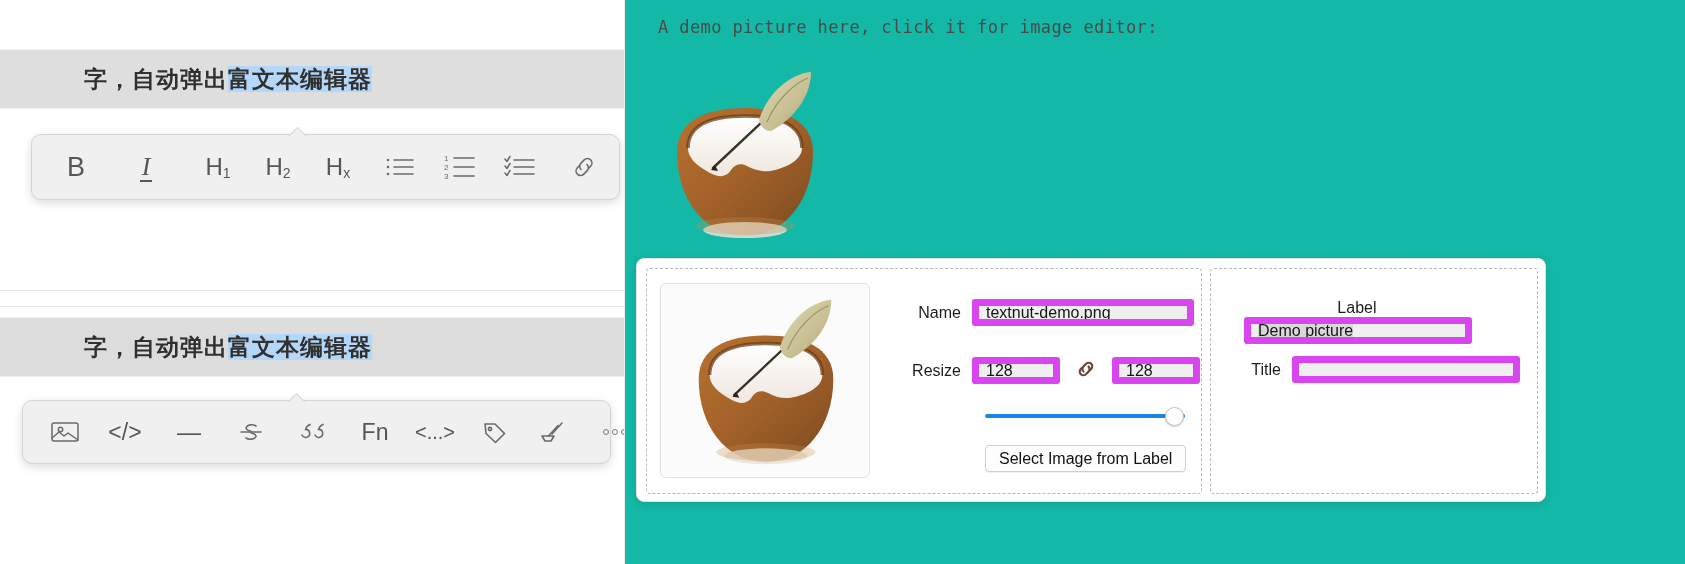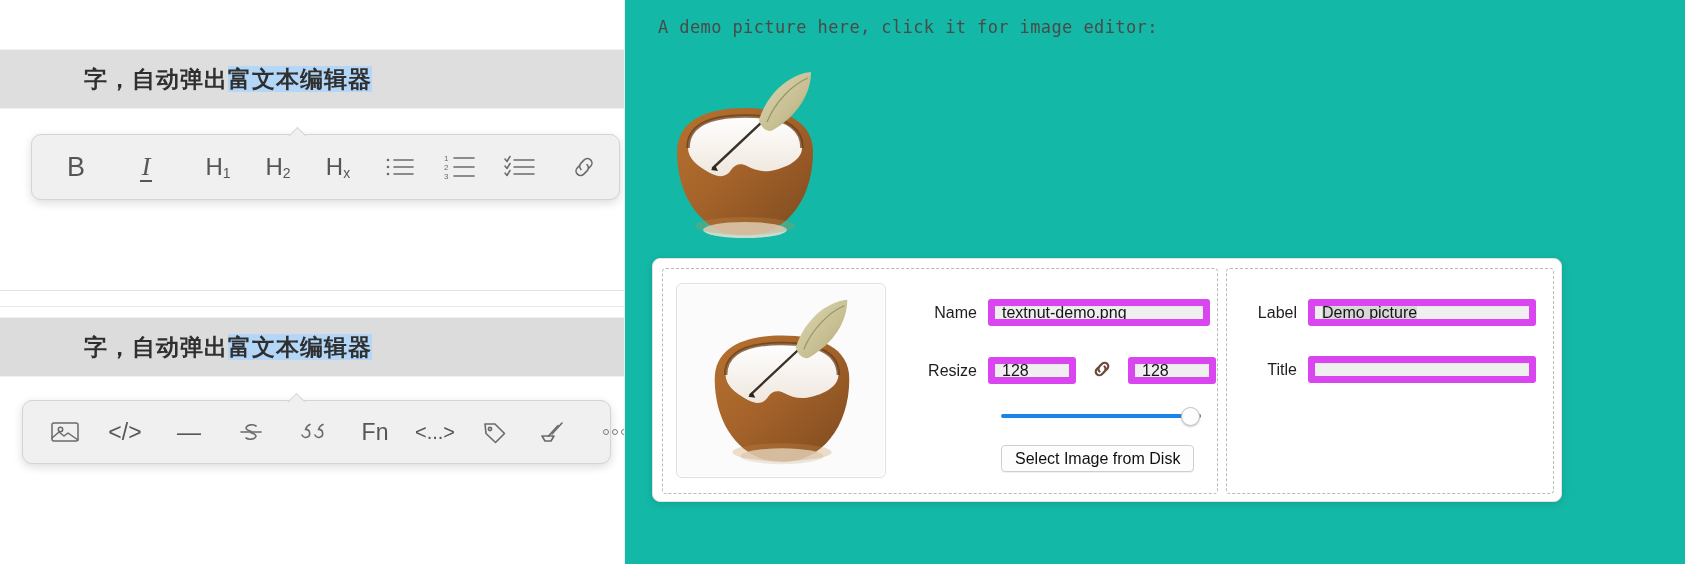--- a/index.html
+++ b/index.html
@@ -110,21 +110,21 @@
     position:absolute; left:33px; top:17px;
     font-family:"DejaVu Sans Mono","Liberation Mono", monospace;
     font-size:17px; color:#4a4a4a; letter-spacing:.4px;
     white-space:nowrap;
   }
 
   #hero-image{ position:absolute; left:30px; top:60px; width:180px; height:190px; }
 
   
   #image-editor{
-    position:absolute; left:27px; top:258px; width:910px; height:244px;
+    position:absolute; left:11px; top:258px; width:910px; height:244px;
     background:#ffffff;
     border:1px solid #e2e2e2; border-radius:8px;
     box-shadow:0 2px 9px rgba(0,0,0,.12);
   }
   .dash-box{
     position:absolute; top:9px; height:226px;
     border:1px dashed #b9b9b9; border-radius:4px;
   }
   #dash-left{ left:9px; width:556px; }
   #dash-right{ left:573px; width:328px; }
@@ -184,21 +184,21 @@
   #select-btn{
     position:absolute; left:348px; top:186px;
     height:27px; padding:0 13px;
     display:flex; align-items:center; justify-content:center;
     background:#fdfdfd; border:1px solid #cfcfcf; border-radius:4px;
     box-shadow:0 1px 1px rgba(0,0,0,.06);
     font-size:16px; color:#111;
     white-space:nowrap;
   }
 
-  #row-label{ left:596px; top:40px; }
+  #row-label{ left:596px; top:40px;flex-direction:column; }
   #row-title{ left:596px; top:97px; }
   #row-url { left:596px; top:153px; }
   .rrow .flabel{ width:48px; }
   .rrow .finput{ width:228px; margin-left:11px; }
 
   
   #seam-vert{
     position:absolute; left:624px; top:0; width:1px; height:564px;
     background:#ededed;
   }
@@ -473,21 +473,21 @@
         <span>128</span>
       </div>
     </div>
 
     <div id="slider">
       <div class="track"></div>
       <div class="knob"></div>
     </div>
 
     <div id="select-btn">
-      <span>Select Image from Disk</span>
+      <span>Select Image from Label</span>
     </div>
 
     <div class="frow rrow" id="row-label">
       <div class="flabel">Label</div>
       <div class="finput">
         <span class="selected-text">Demo picture</span>
       </div>
     </div>
 
     <div class="frow rrow" id="row-title">

